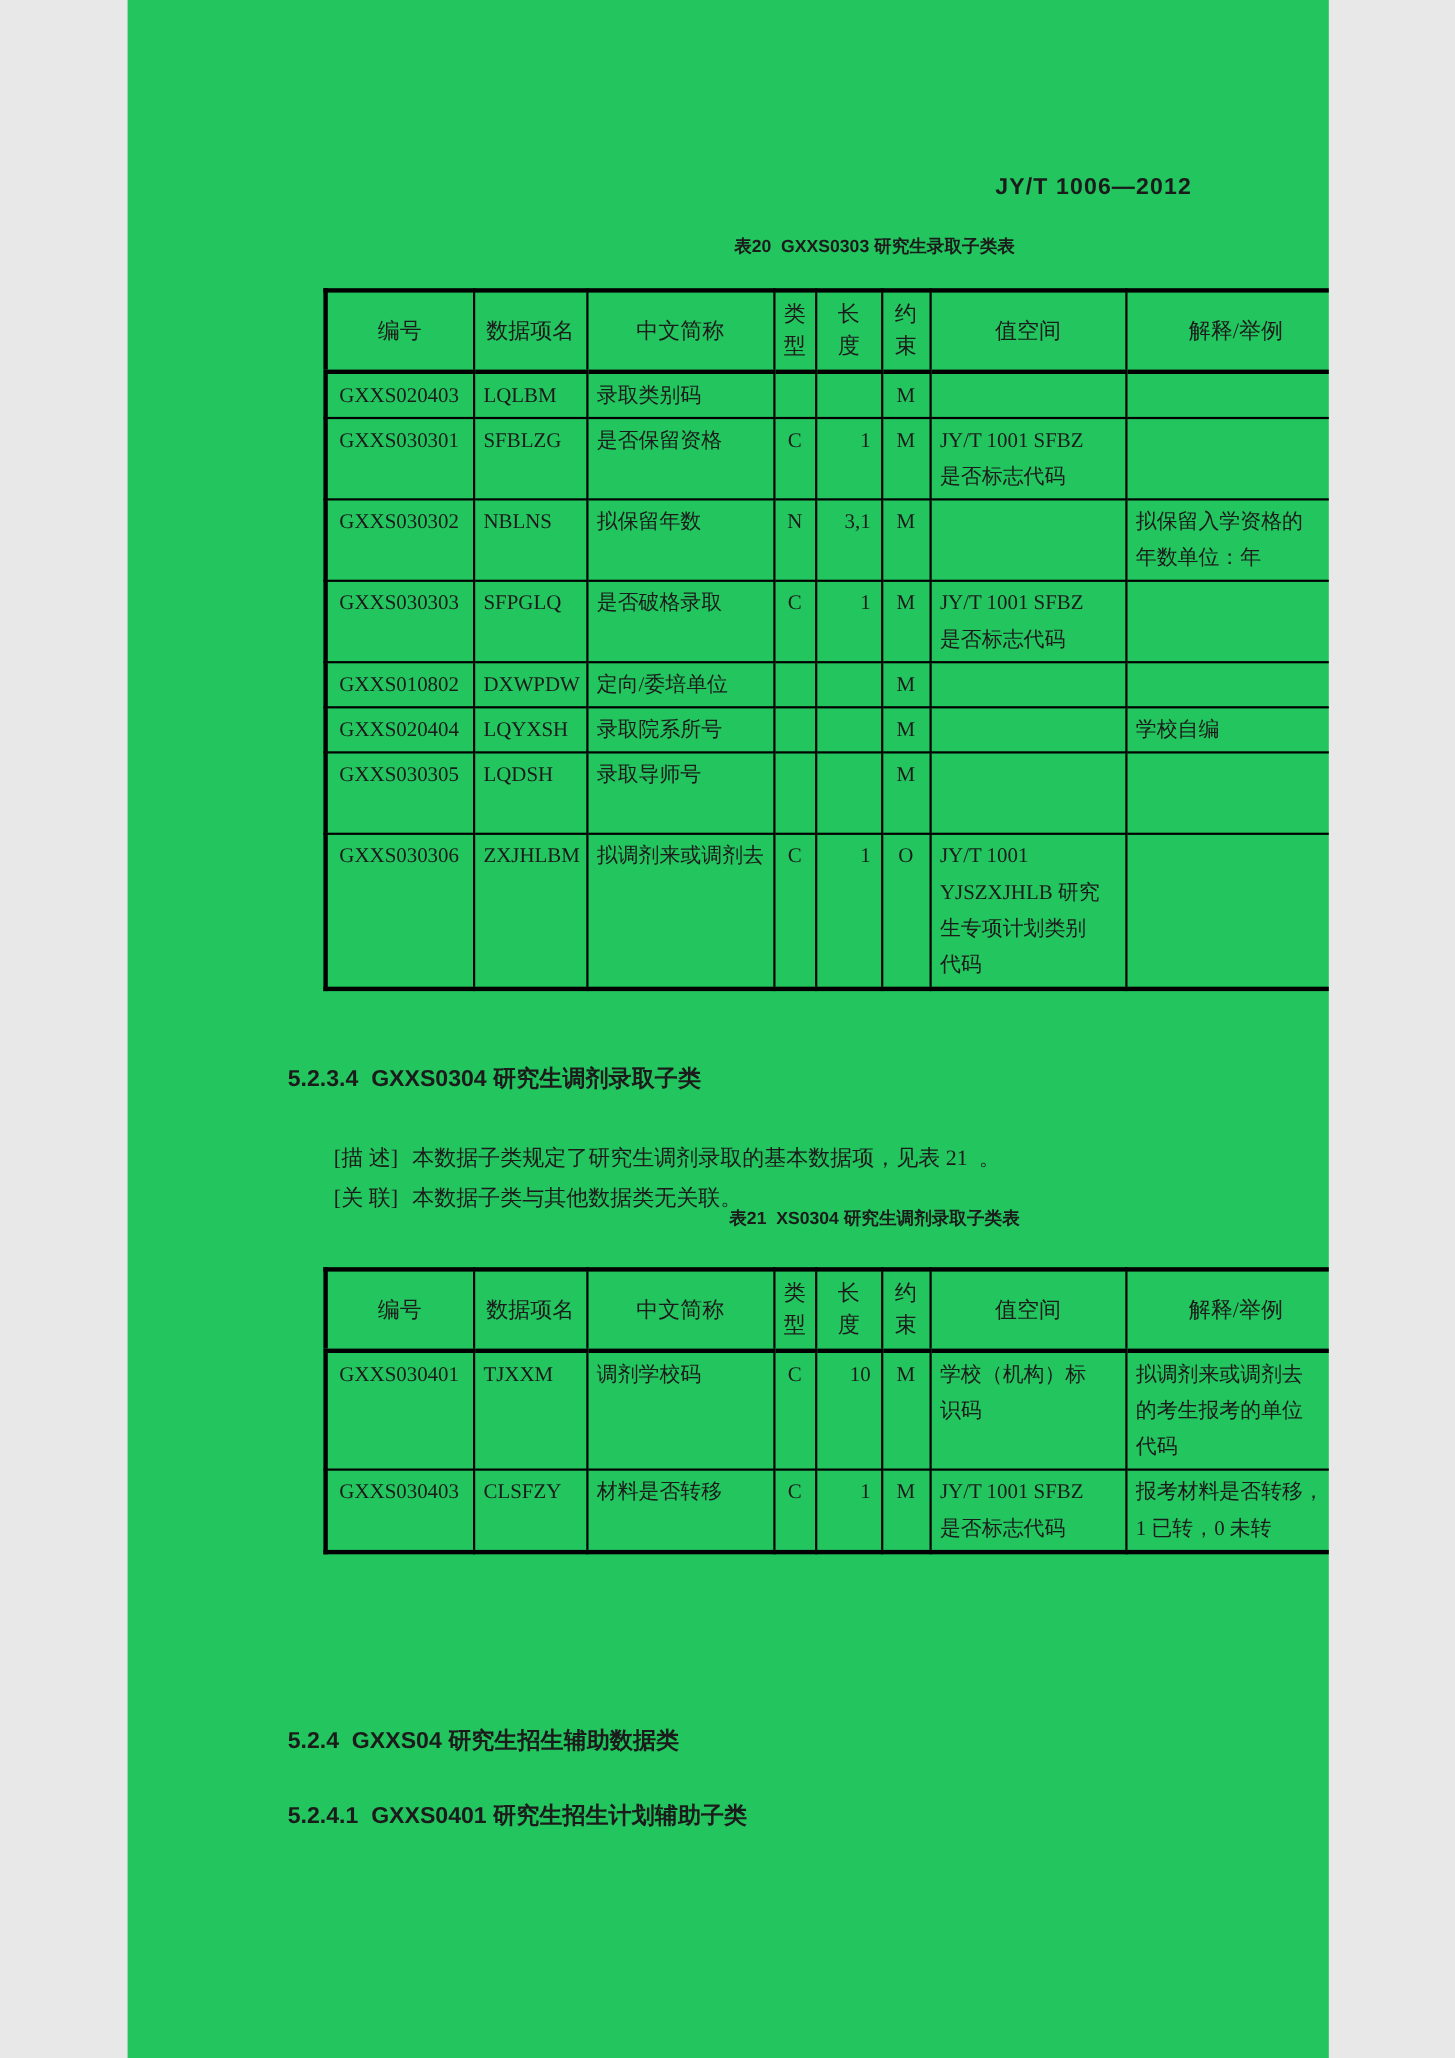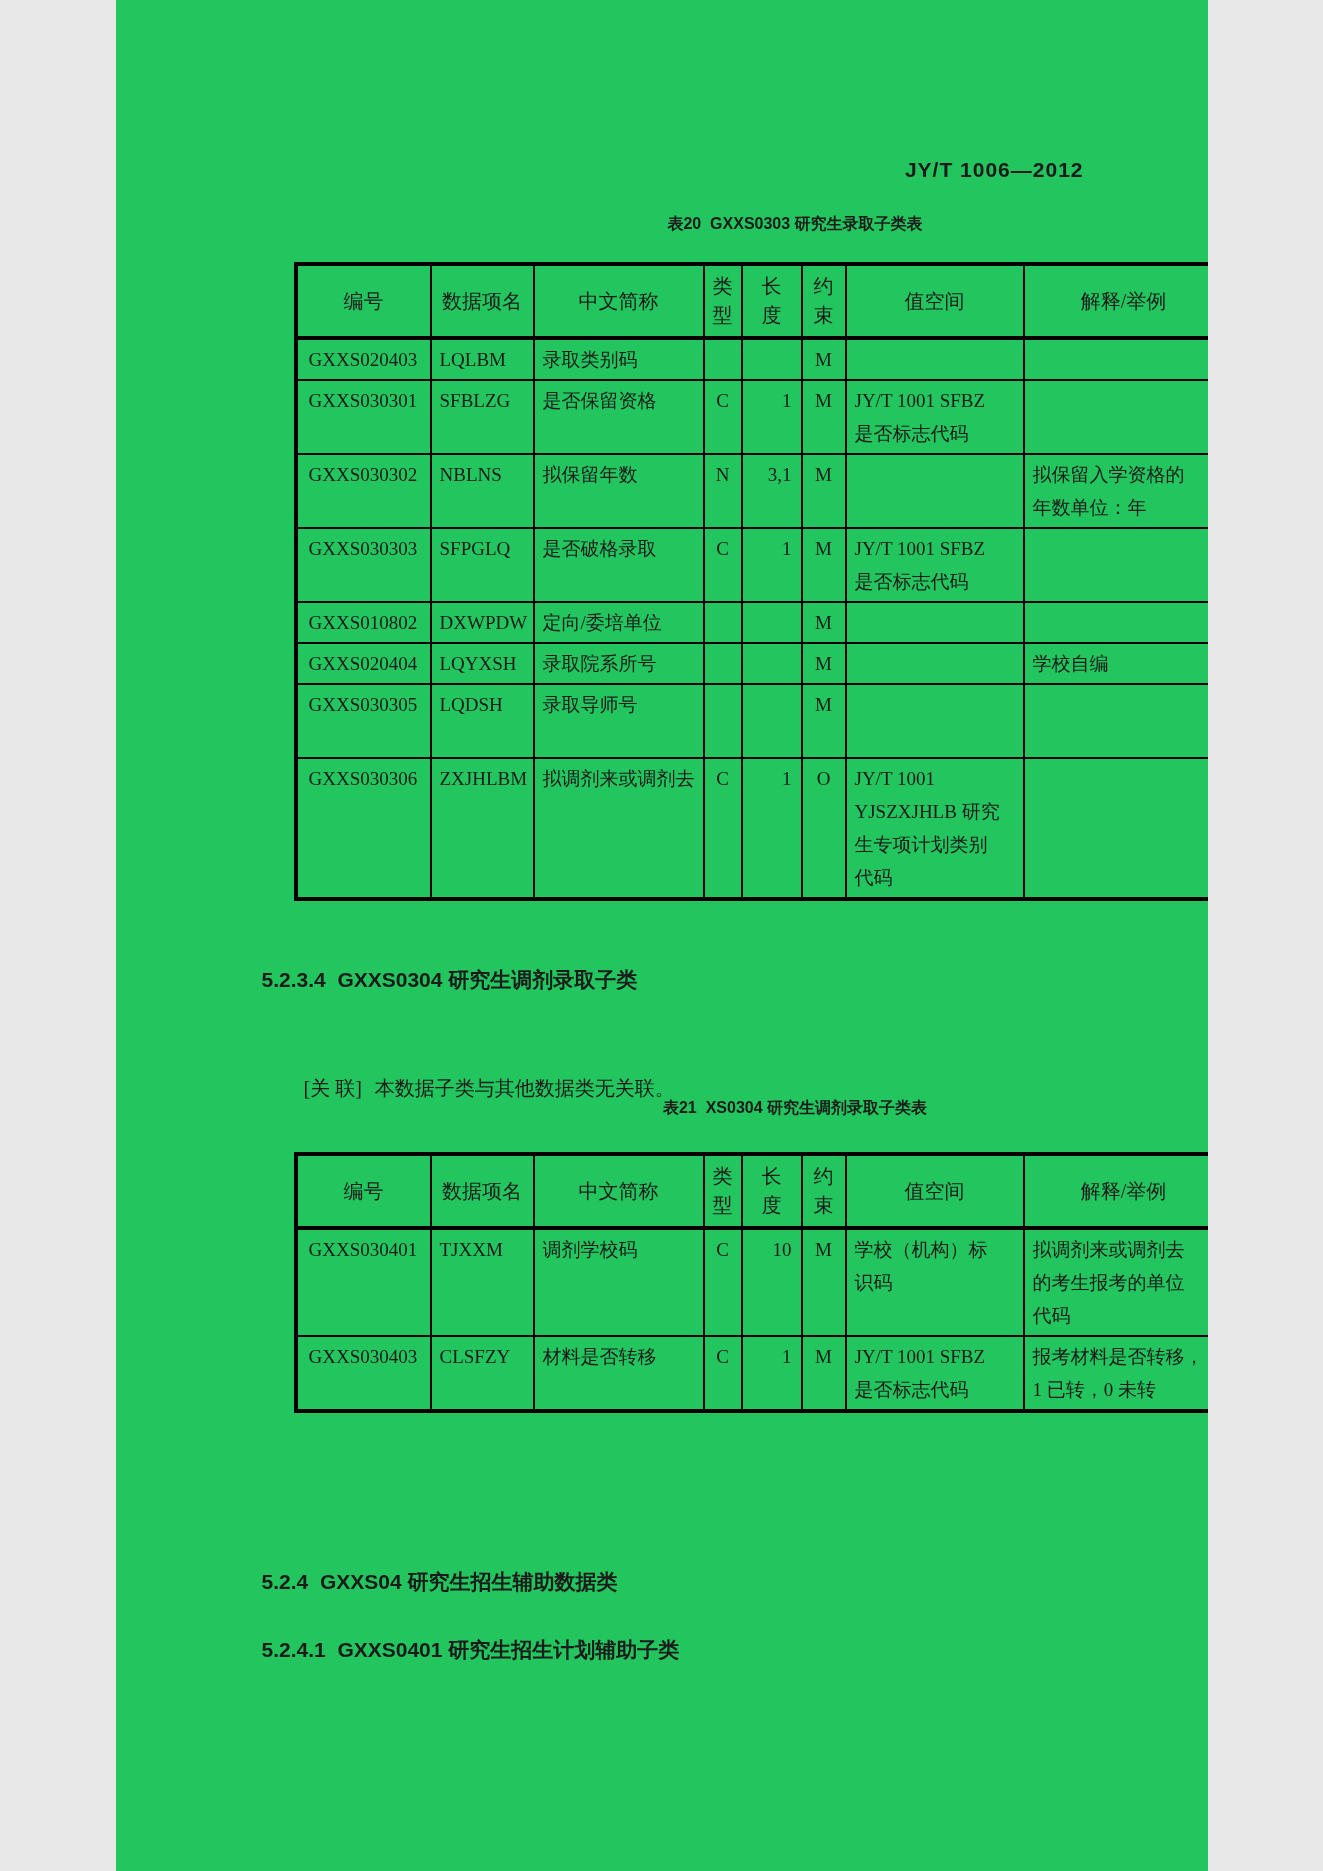--- a/index.html
+++ b/index.html
@@ -212,20 +212,23 @@
 生专项计划类别
 代码</td>
           <td class="c7"></td>
           <td class="c8"></td>
         </tr>
       </tbody>
     </table>
 
   <div class="section-heading h5234">5.2.3.4  GXXS0304 研究生调剂录取子类</div>
 
+  <div class="body-line desc-line">
+    <span class="lbl">[描 述]</span><span>本数据子类规定了研究生调剂录取的基本数据项，见表 21  。</span>
+  </div>
 
   <div class="body-line rel-line">
     <span class="lbl">[关 联]</span><span>本数据子类与其他数据类无关联。</span>
   </div>
 
   <div class="table-title t21-title">表21  XS0304 研究生调剂录取子类表</div>
 
   <table class="data-table t21">
       <colgroup>
         <col style="width: 135px;">

